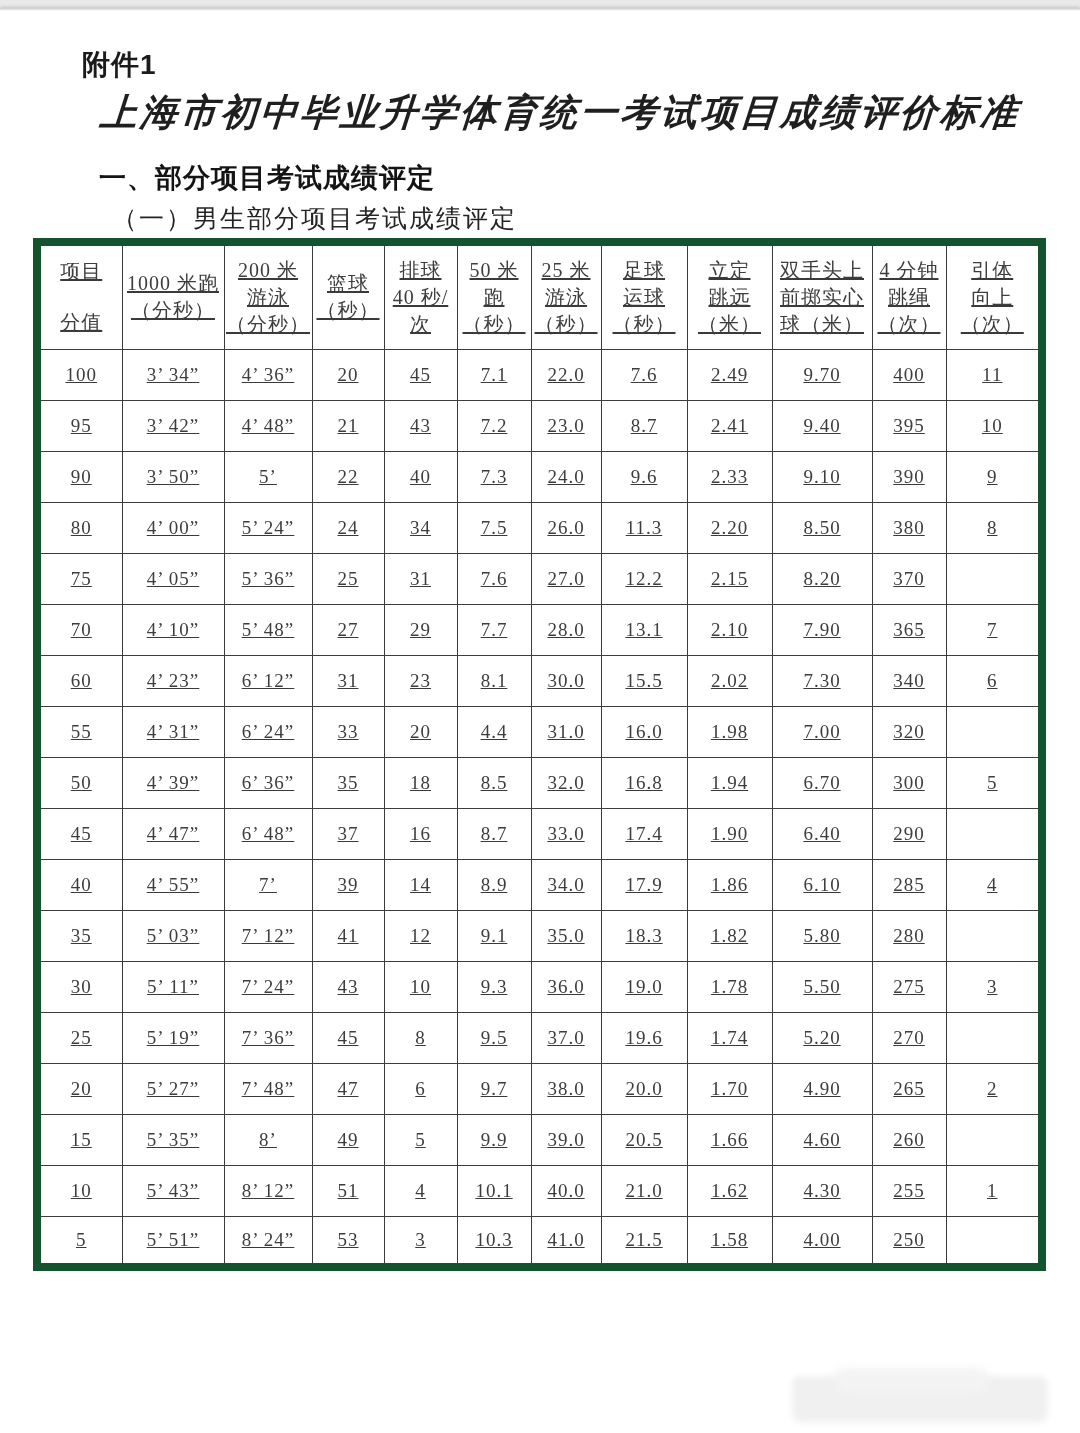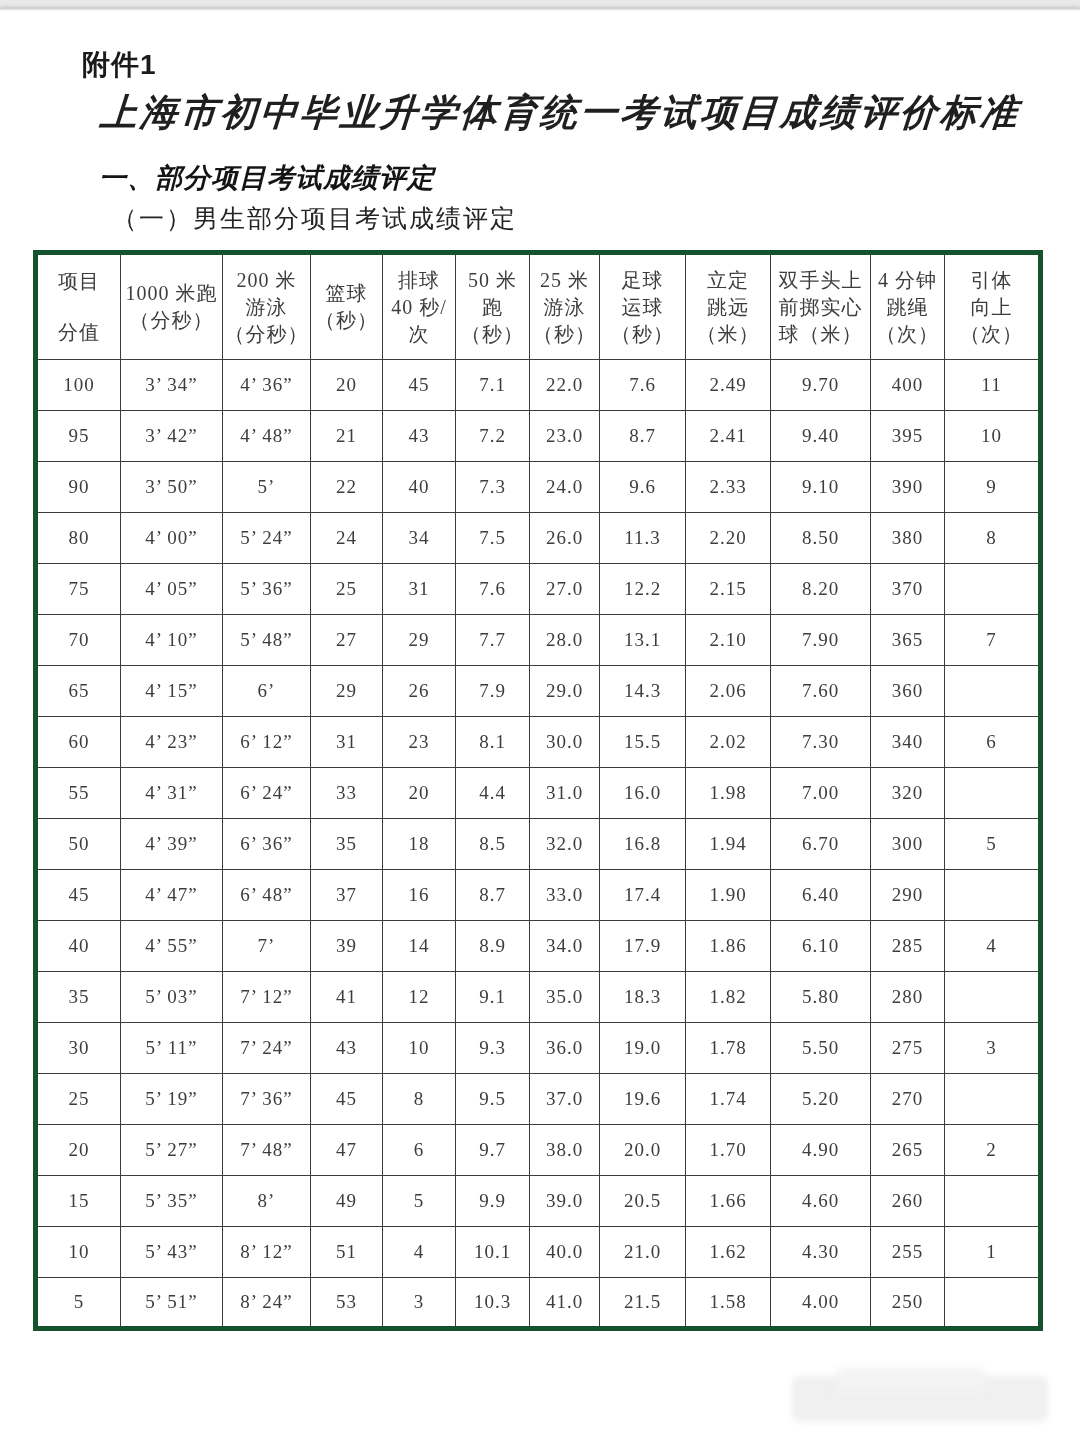--- a/index.html
+++ b/index.html
@@ -28,31 +28,32 @@
     text-align:center;
     font-family:"DejaVu Serif", serif;
     font-size:37px;font-weight:bold;font-style:italic;
     letter-spacing:3px;color:#1f1f1f;
     transform:skewX(-4deg);
     white-space:nowrap;
   }
   .section{
     position:absolute;left:99px;top:152px;
     font-family:"Liberation Sans", sans-serif;
-    font-weight:bold;font-size:27px;color:#141414;letter-spacing:1px;font-style:italic;
+    font-weight:bold;font-size:27px;color:#141414;letter-spacing:1px;
   }
   .subsection{
     position:absolute;left:112px;top:194px;
     font-size:25px;color:#242424;letter-spacing:2px;font-family:Liberation Serif, serif;
   }
   table.score-table{
-    position:absolute;left:33px;top:242px;
+    position:absolute;left:33px;top:230px;
     width:1005px;
     border-collapse:collapse;table-layout:fixed;
-    border:5px solid #14532d;
+    border:8px solid #14532d;
+    text-decoration:underline;
   }
   .score-table th,.score-table td{
     border:1px solid #3c3c3c;
     text-align:center;vertical-align:middle;
     font-weight:normal;padding:0;
     color:#3d3d3d;
     overflow:hidden;
   }
   .score-table thead tr{height:107px;}
   .score-table tbody tr{height:51px;}
@@ -238,34 +239,20 @@
           <td>29</td>
           <td>7.7</td>
           <td>28.0</td>
           <td>13.1</td>
           <td>2.10</td>
           <td>7.90</td>
           <td>365</td>
           <td>7</td>
         </tr>
         <tr>
-          <td>65</td>
-          <td>4’ 15”</td>
-          <td>6’</td>
-          <td>29</td>
-          <td>26</td>
-          <td>7.9</td>
-          <td>29.0</td>
-          <td>14.3</td>
-          <td>2.06</td>
-          <td>7.60</td>
-          <td>360</td>
-          <td></td>
-        </tr>
-        <tr>
           <td>60</td>
           <td>4’ 23”</td>
           <td>6’ 12”</td>
           <td>31</td>
           <td>23</td>
           <td>8.1</td>
           <td>30.0</td>
           <td>15.5</td>
           <td>2.02</td>
           <td>7.30</td>

